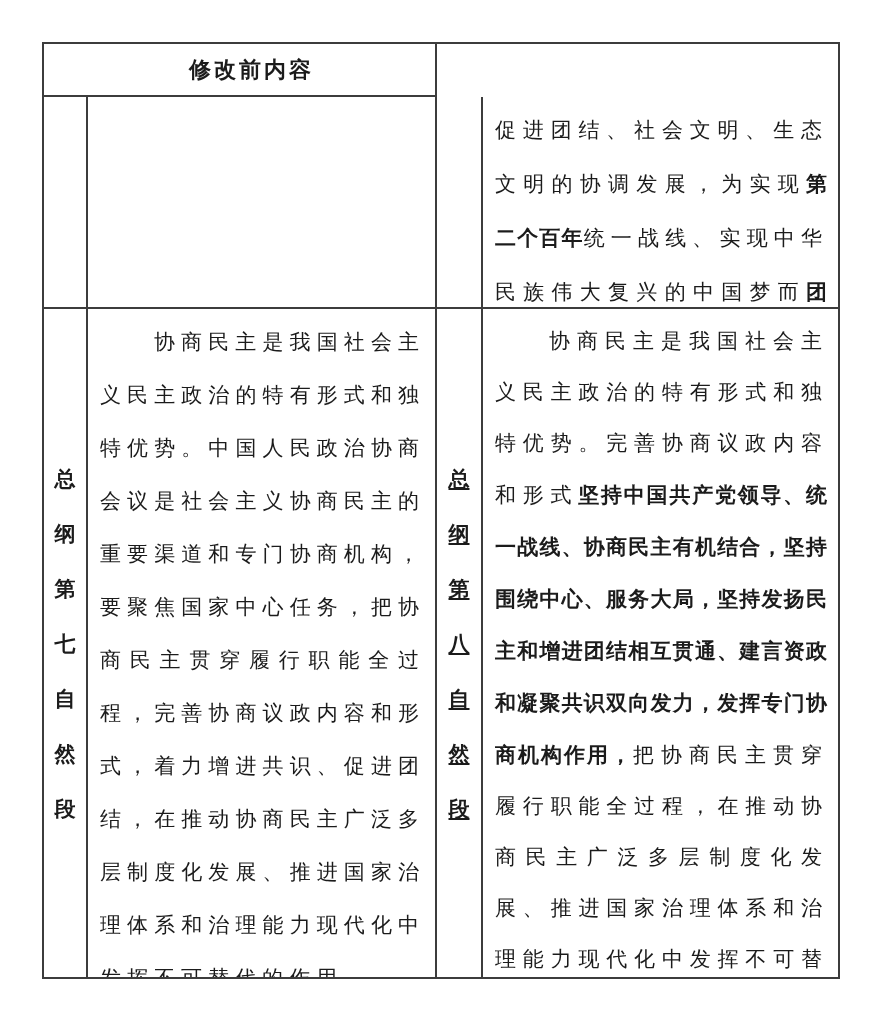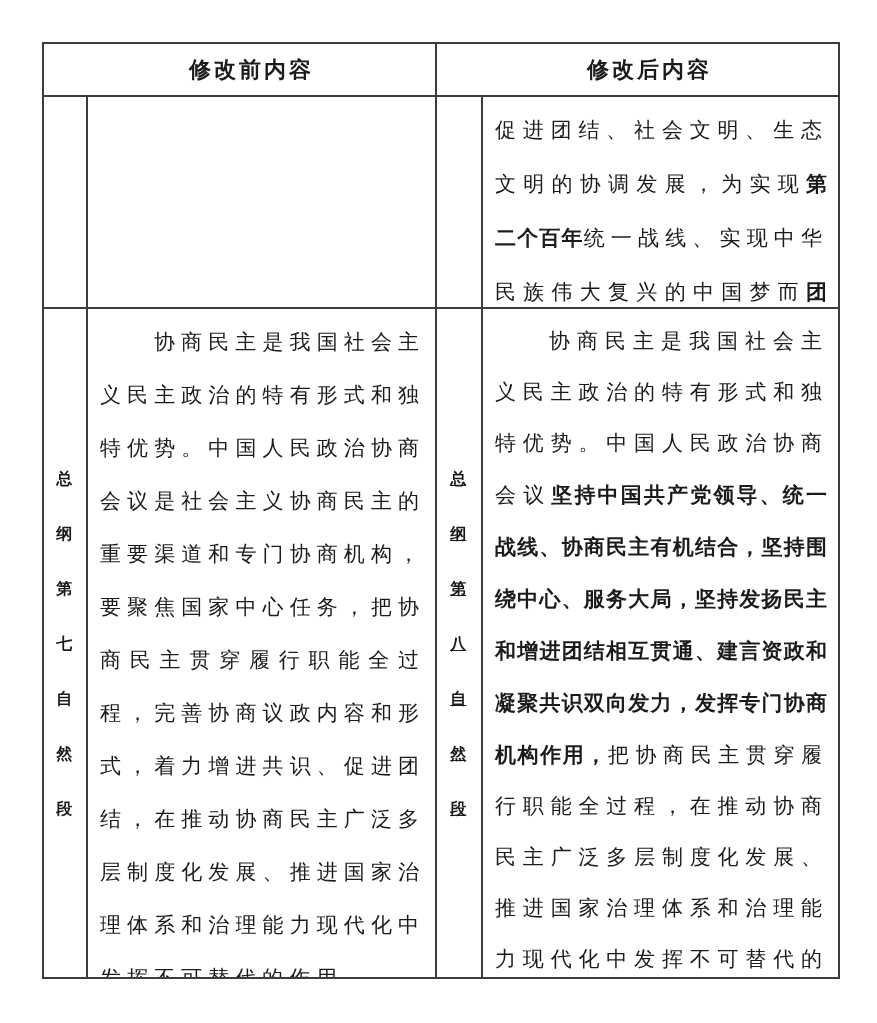--- a/index.html
+++ b/index.html
@@ -49,24 +49,24 @@
   .h-after  { grid-column: 3 / 5; }
   .label-cell {
     display: flex;
     align-items: center;
     justify-content: center;
   }
   .vlabel {
     width: 1.1em;
     font-family: "Liberation Sans", "DejaVu Sans", sans-serif;
     font-weight: 700;
-    font-size: 16px;
+    font-size: 21px;
     line-height: 55px;
     letter-spacing: 0;
-    text-align: left;
+    text-align: center;
     word-break: break-all;
   }
   .content-cell {
     padding: 7px 10px 0 12px;
   }
   .para {
     margin: 0;
     font-size: 21px;
     text-align: justify;
     text-indent: 54px;
@@ -83,21 +83,20 @@
   .lh-53 { line-height: 53px; }
   .lh-51 { line-height: 51px; }
 </style>
 </head>
 <body>
 
 <div class="page">
   <div class="cmp-table">
 
     <div class="cell head-cell h-before b-r b-b">修改前内容</div>
-    <div class="cell head-cell h-after b-b">修改后内容</div>
 
     <div class="cell label-cell b-r b-b" style="grid-row:2; grid-column:1;">
       <div class="vlabel"></div>
     </div>
     <div class="cell content-cell b-r b-b" style="grid-row:2; grid-column:2;">
       <p class="para no-indent lh-53"></p>
     </div>
     <div class="cell label-cell b-r b-b" style="grid-row:2; grid-column:3;">
       <div class="vlabel"></div>
     </div>
@@ -108,17 +107,17 @@
     <div class="cell label-cell b-r" style="grid-row:3; grid-column:1;">
       <div class="vlabel">总纲第七自然段</div>
     </div>
     <div class="cell content-cell b-r" style="grid-row:3; grid-column:2;">
       <p class="para lh-53"><span class="seg">协商民主是我国社会主义民主政治的特有形式和独特优势。中国人民政治协商会议是社会主义协商民主的重要渠道和专门协商机构，要聚焦国家中心任务，把协商民主贯穿履行职能全过程，完善协商议政内容和形式，着力增进共识、促进团结，在推动协商民主广泛多层制度化发展、推进国家治理体系和治理能力现代化中发挥不可替代的作用。</span></p>
     </div>
     <div class="cell label-cell b-r" style="grid-row:3; grid-column:3;text-decoration:underline;">
       <div class="vlabel">总纲第八自然段</div>
     </div>
     <div class="cell content-cell" style="grid-row:3; grid-column:4;">
-      <p class="para lh-51"><span class="seg">协商民主是我国社会主义民主政治的特有形式和独特优势。中国人民政治协商会议</span><span class="seg bold">坚持中国共产党领导、统一战线、协商民主有机结合，坚持围绕中心、服务大局，坚持发扬民主和增进团结相互贯通、建言资政和凝聚共识双向发力，发挥专门协商机构作用，</span><span class="seg">把协商民主贯穿履行职能全过程，在推动协商民主广泛多层制度化发展、推进国家治理体系和治理能力现代化中发挥不可替代的作用。</span></p>
+      <p class="para lh-51"><span class="seg">协商民主是我国社会主义民主政治的特有形式和独特优势。完善协商议政内容和形式</span><span class="seg bold">坚持中国共产党领导、统一战线、协商民主有机结合，坚持围绕中心、服务大局，坚持发扬民主和增进团结相互贯通、建言资政和凝聚共识双向发力，发挥专门协商机构作用，</span><span class="seg">把协商民主贯穿履行职能全过程，在推动协商民主广泛多层制度化发展、推进国家治理体系和治理能力现代化中发挥不可替代的作用。</span></p>
     </div>
 
   </div>
 </div>
 
 </body></html>

